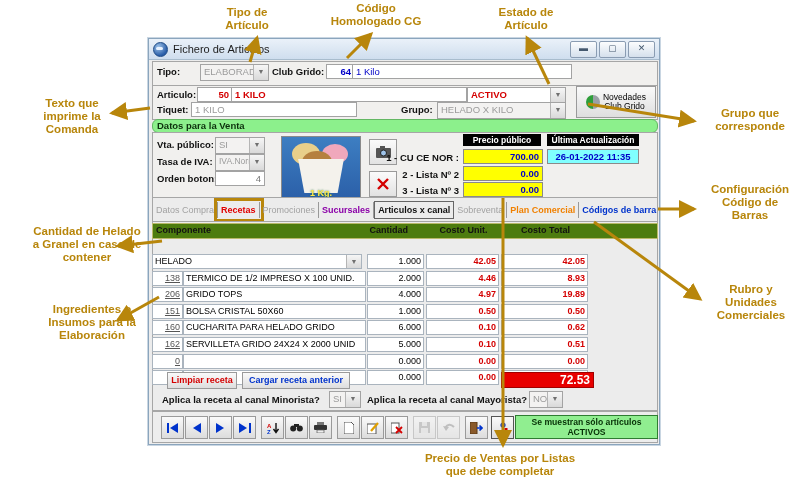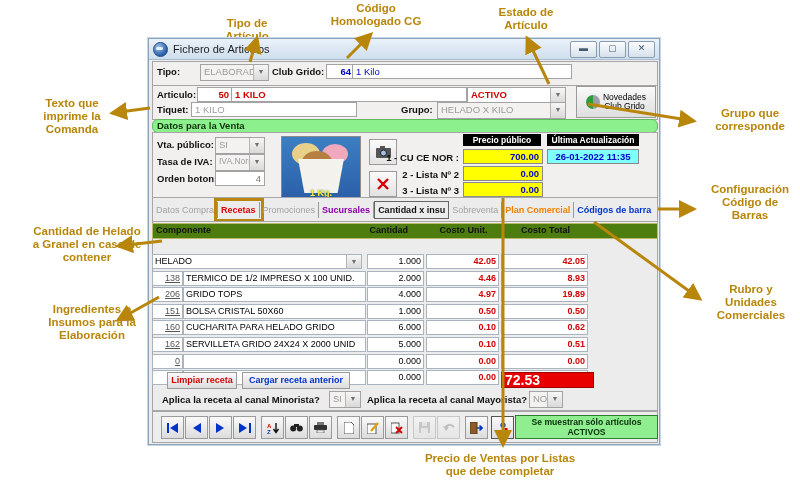--- a/index.html
+++ b/index.html
@@ -95,22 +95,22 @@
   .c-unit{left:274px;width:67px;text-align:right;color:#D40000;font-weight:bold;}
   .c-total{left:349px;width:81px;text-align:right;color:#D40000;font-weight:bold;}
   .c-drop{left:0;width:208px;display:none;padding:0;}
   .c-drop .dv{flex:1;padding:0 2px;}
   .c-drop .sa{width:14px;background:linear-gradient(#f6f6f6,#d9d9d9);
       border-left:1px solid #b5b5b5;color:#707070;font-size:7px;text-align:center;}
 
   .lower{position:absolute;left:3px;top:182px;width:504px;height:188px;
       border:1px solid #a6a6a6;background:#ECECEC;}
   .totalbox{position:absolute;left:352px;top:333px;width:85px;height:14px;background:#E80000;
-      border:1px solid #a00000;color:#fff;font-size:14px;font-weight:bold;
-      line-height:14px;padding:0 3px;}
+      border:1px solid #a00000;color:#fff;font-size:12px;font-weight:bold;
+      text-align:right;line-height:14px;padding:0 3px;}
 
   
   .toolbar{position:absolute;left:3px;top:372px;width:504px;height:30px;
       border:1px solid #a6a6a6;background:#EDEDED;}
   .tbtn{position:absolute;top:4px;width:21px;height:21px;
       background:linear-gradient(#fafafa,#dcdcdc);border:1px solid #9a9a9a;
       display:flex;align-items:center;justify-content:center;}
   .tbtn.dis{opacity:.45;}
   .status{position:absolute;left:362px;top:3px;width:141px;height:22px;background:#90EE90;
       border:1px solid #2e7d32;color:#063006;font-size:8.6px;font-weight:bold;
@@ -209,21 +209,21 @@
   <div class="ybox rt" style="left:314px;top:127px;width:72px;height:13px;">0.00</div>
 
   <div class="lbl rt" style="left:200px;top:146px;width:110px;">3 - Lista Nº 3</div>
   <div class="ybox rt" style="left:314px;top:143px;width:72px;height:13px;">0.00</div>
 
   <div class="tabs">
       <span class="tab disabled">Datos Compra</span>
       <span class="tab active hl">Recetas</span>
       <span class="tab disabled">Promociones</span>
       <span class="tab purple">Sucursales</span>
-      <span class="tab black">Cantidad x insu</span>
+      <span class="tab black">Articulos x canal</span>
       <span class="tab disabled">Sobreventa</span>
       <span class="tab orange">Plan Comercial</span>
       <span class="tab blue">Códigos de barra</span>
     </div>
 
   <div class="lower"></div>
   <div class="yhdr">
     <span style="left:3px;">Componente</span>
     <span style="left:195px;width:60px;text-align:right;">Cantidad</span>
     <span style="left:277px;width:67px;text-align:center;">Costo Unit.</span>
@@ -409,21 +409,21 @@
           <circle cx="5" cy="3" r="2.6" fill="#0033CC"></circle>
           <path d="M0 12 Q5 6 10 12 Z" fill="#0033CC"></path>
           <rect x="6.5" y="6" width="3" height="3" fill="#D40000"></rect>
         </svg>
       </div>
 
     <div class="status">Se muestran sólo artículos ACTIVOS</div>
   </div>
 </div>
 
-<div class="ann" style="left:197px;top:6px;width:100px;margin-top:11px;">Tipo de
+<div class="ann" style="left:197px;top:6px;width:100px;">Tipo de
 Artículo</div>
 <div class="ann" style="left:310px;top:2px;width:132px;">Código
 Homologado CG</div>
 <div class="ann" style="left:474px;top:6px;width:104px;">Estado de
 Artículo</div>
 <div class="ann" style="left:20px;top:97px;width:104px;">Texto que
 imprime la
 Comanda</div>
 <div class="ann" style="left:700px;top:107px;width:100px;">Grupo que
 corresponde</div>

